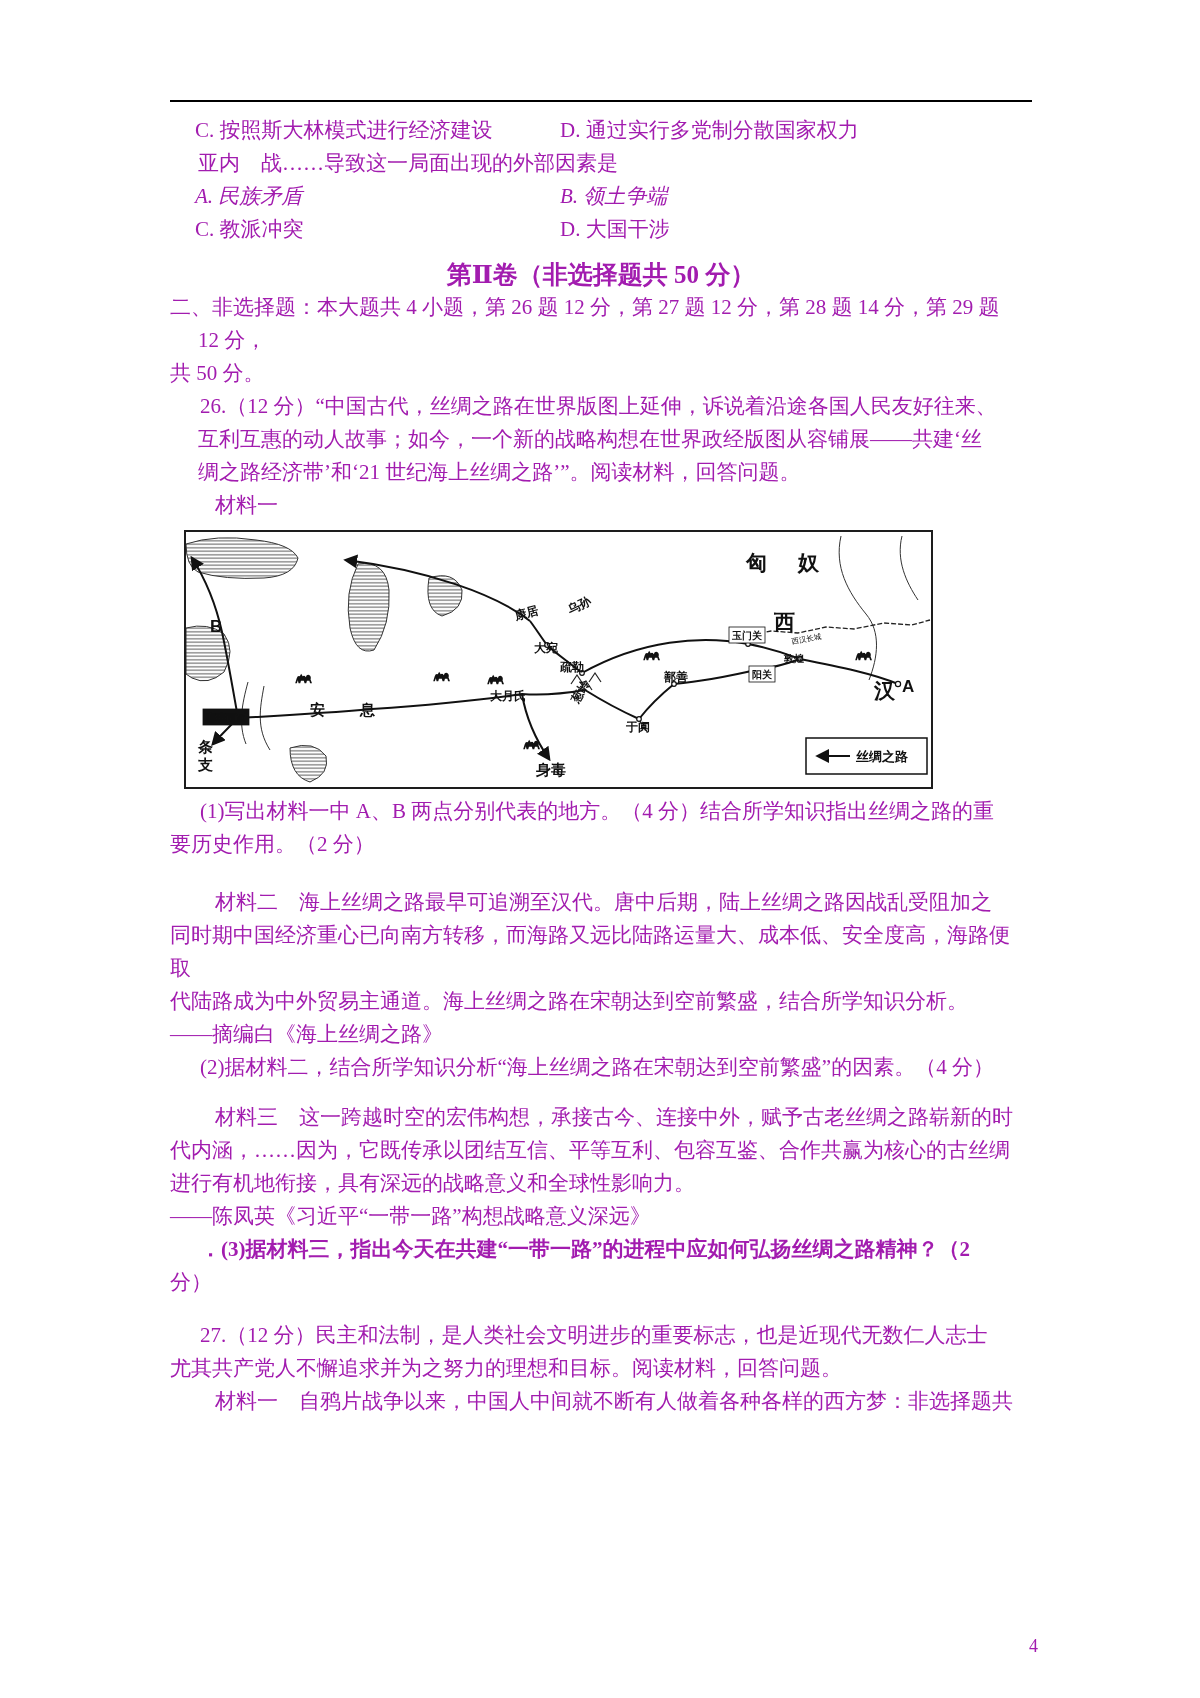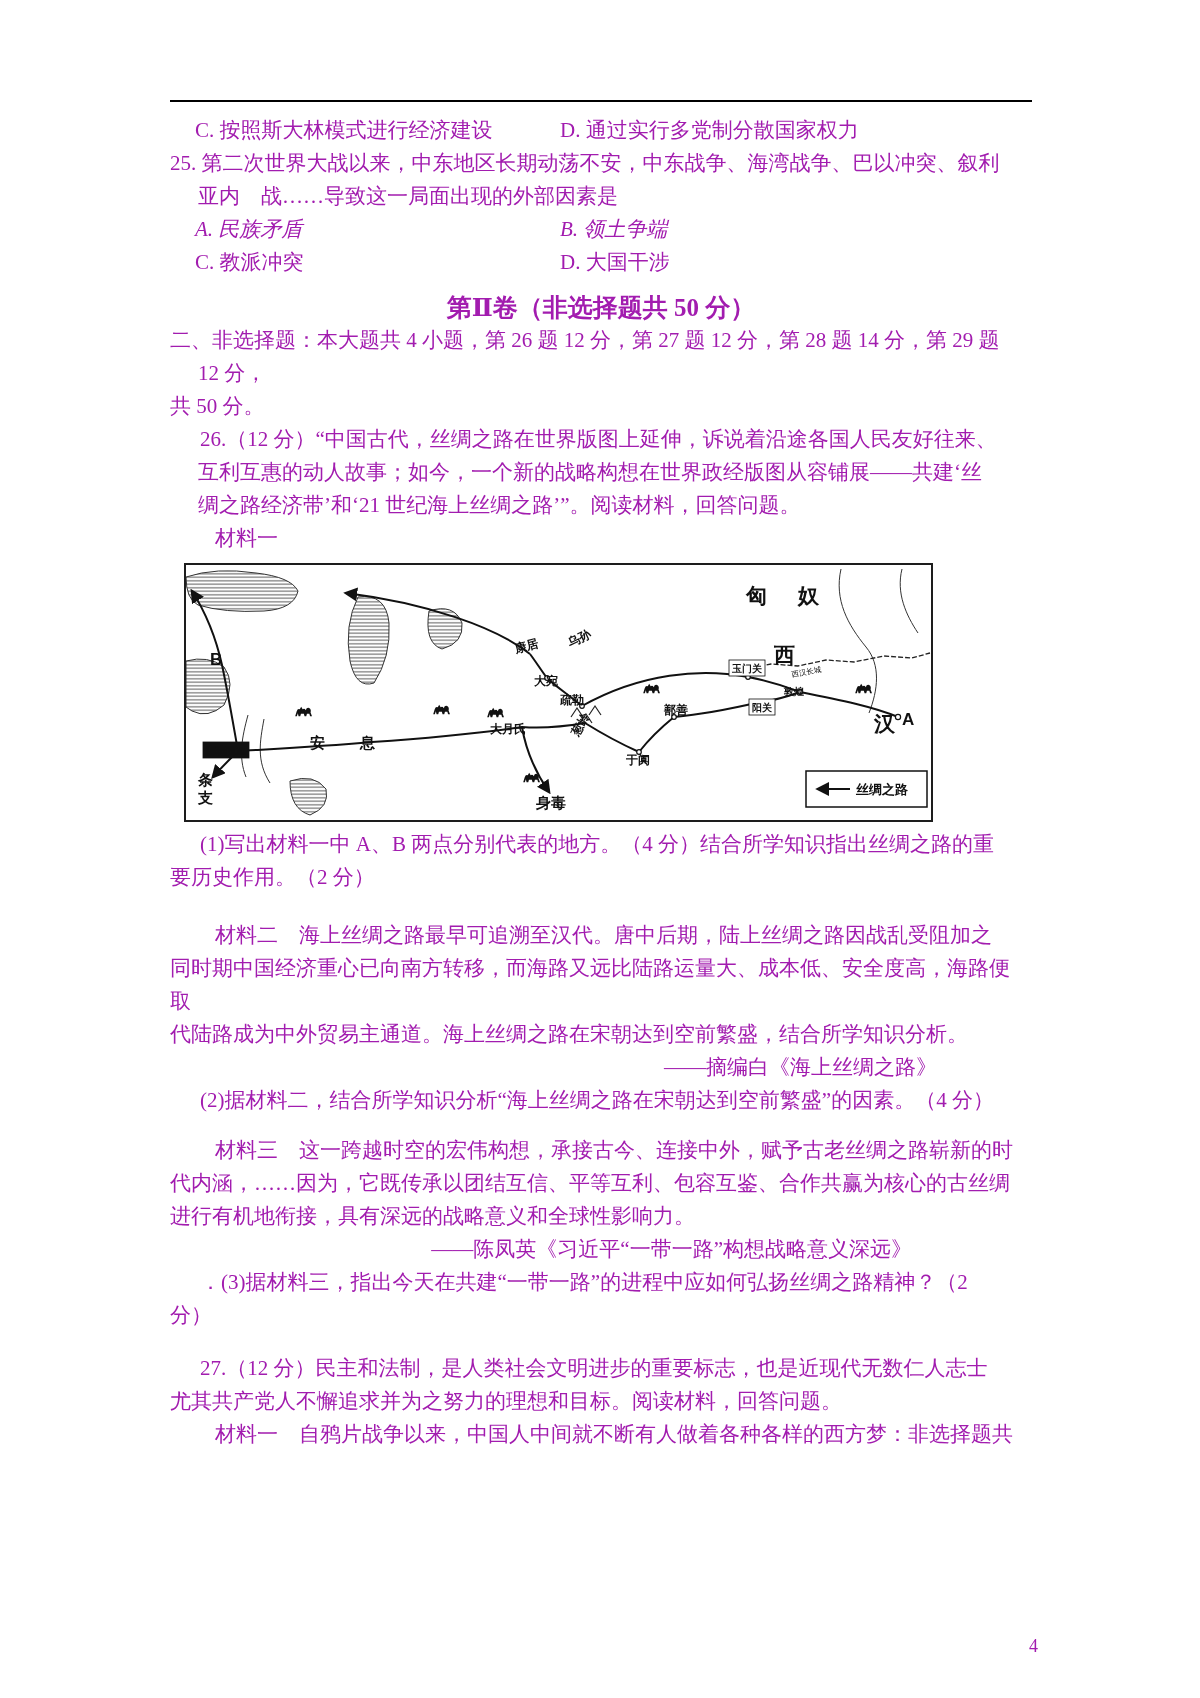--- a/index.html
+++ b/index.html
@@ -2,21 +2,21 @@
 <html><head>
 <meta charset="utf-8">
 <style>
   html,body{margin:0;padding:0;background:#e9e9e9;}
   .page{position:relative;width:1200px;height:1698px;background:#ffffff;overflow:hidden;
         font-family:"Liberation Serif","DejaVu Serif",serif;color:#a21caf;margin:0 auto;}
   .toprule{position:absolute;left:170px;width:862px;top:100px;border-top:2px solid #000;}
   #doc{position:absolute;left:170px;top:114px;width:862px;font-size:21px;line-height:33px;}
   .line{position:relative;white-space:nowrap;}
   .line.center{text-align:center;font-weight:bold;font-size:25px;white-space:normal;}
-  .line.right{text-align:right;}
+  .line.right{}
   .col2{position:absolute;left:390px;}
   .map-wrap{width:745px;margin:8px 0 6px 14px;border:2px solid #1d1d1d;background:#fff;}
   .map-wrap svg{display:block;}
   .ml{font-family:"Liberation Sans","DejaVu Sans",sans-serif;fill:#111;}
   .lg{font-size:21px;font-weight:bold;}
   .md{font-size:15px;font-weight:bold;}
   .sm{font-size:12px;font-weight:bold;}
   .xs{font-size:10px;font-weight:bold;}
   .xxs{font-size:7.5px;}
   .latin{font-size:17px;font-weight:bold;}
@@ -25,21 +25,20 @@
 </style>
 </head>
 <body>
 
 <div class="page">
   <div class="toprule"></div>
 
   <div id="doc">
     <div id="lines-before">
         <div class="line" style="padding-left: 25px;"><span>C. 按照斯大林模式进行经济建设</span><span class="col2">D. 通过实行多党制分散国家权力</span></div>
-        <div class="line">25. 第二次世界大战以来，中东地区长期动荡不安，中东战争、海湾战争、巴以冲突、叙利</div>
         <div class="line" style="padding-left: 28px;">亚内　战……导致这一局面出现的外部因素是</div>
         <div class="line" style="padding-left: 25px; font-style: italic;"><span>A. 民族矛盾</span><span class="col2">B. 领土争端</span></div>
         <div class="line" style="padding-left: 25px;"><span>C. 教派冲突</span><span class="col2">D. 大国干涉</span></div>
         <div class="line center" style="margin-top: 12px;">第Ⅱ卷（非选择题共 50 分）</div>
         <div class="line">二、非选择题：本大题共 4 小题，第 26 题 12 分，第 27 题 12 分，第 28 题 14 分，第 29 题</div>
         <div class="line" style="padding-left: 28px;">12 分，</div>
         <div class="line">共 50 分。</div>
         <div class="line" style="padding-left: 30px;">26.（12 分）“中国古代，丝绸之路在世界版图上延伸，诉说着沿途各国人民友好往来、</div>
         <div class="line" style="padding-left: 28px;">互利互惠的动人故事；如今，一个新的战略构想在世界政经版图从容铺展——共建‘丝</div>
         <div class="line" style="padding-left: 28px;">绸之路经济带’和‘21 世纪海上丝绸之路’”。阅读材料，回答问题。</div>
@@ -160,21 +159,21 @@
         <div class="line" style="padding-left: 45px; margin-top: 25px;">材料二　海上丝绸之路最早可追溯至汉代。唐中后期，陆上丝绸之路因战乱受阻加之</div>
         <div class="line">同时期中国经济重心已向南方转移，而海路又远比陆路运量大、成本低、安全度高，海路便</div>
         <div class="line">取</div>
         <div class="line">代陆路成为中外贸易主通道。海上丝绸之路在宋朝达到空前繁盛，结合所学知识分析。</div>
         <div class="line right" style="padding-right: 95px;">——摘编白《海上丝绸之路》</div>
         <div class="line" style="padding-left: 30px;">(2)据材料二，结合所学知识分析“海上丝绸之路在宋朝达到空前繁盛”的因素。（4 分）</div>
         <div class="line" style="padding-left: 45px; margin-top: 17px;">材料三　这一跨越时空的宏伟构想，承接古今、连接中外，赋予古老丝绸之路崭新的时</div>
         <div class="line">代内涵，……因为，它既传承以团结互信、平等互利、包容互鉴、合作共赢为核心的古丝绸</div>
         <div class="line">进行有机地衔接，具有深远的战略意义和全球性影响力。</div>
         <div class="line right" style="padding-right: 120px;">——陈凤英《习近平“一带一路”构想战略意义深远》</div>
-        <div class="line" style="padding-left: 30px;">．(3)据材料三，指出今天在共建“一带一路”的进程中应如何弘扬丝绸之路精神？（2</div>
+        <div class="line" style="padding-left: 30px; font-weight: bold;">．(3)据材料三，指出今天在共建“一带一路”的进程中应如何弘扬丝绸之路精神？（2</div>
         <div class="line">分）</div>
         <div class="line" style="padding-left: 30px; margin-top: 20px;">27.（12 分）民主和法制，是人类社会文明进步的重要标志，也是近现代无数仁人志士</div>
         <div class="line">尤其共产党人不懈追求并为之努力的理想和目标。阅读材料，回答问题。</div>
         <div class="line" style="padding-left: 45px;">材料一　自鸦片战争以来，中国人中间就不断有人做着各种各样的西方梦：非选择题共</div>
       </div>
   </div>
 
   <div class="pageno">4</div>
 </div>
 

